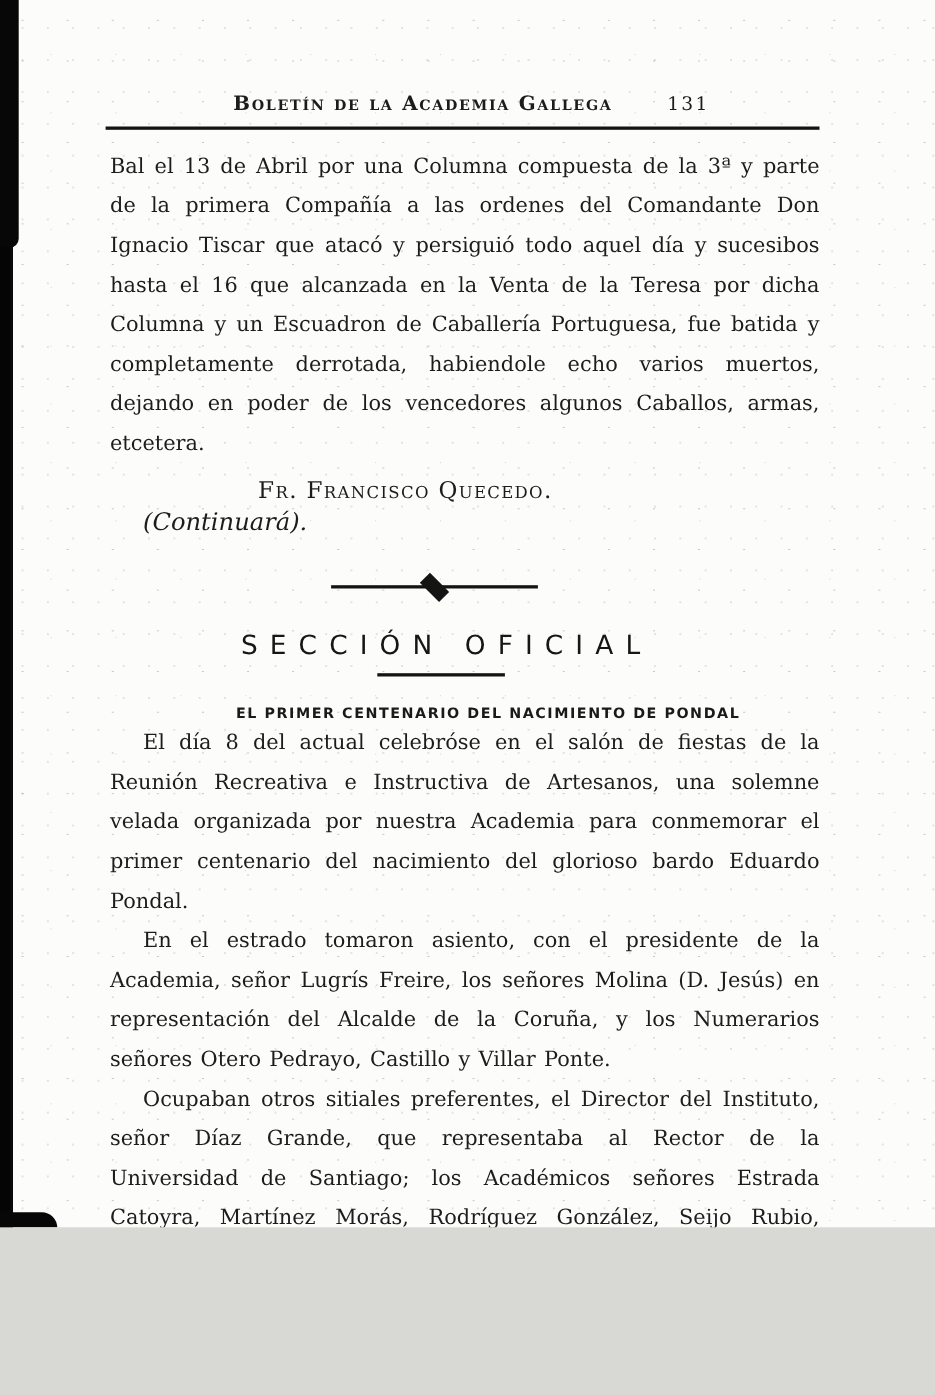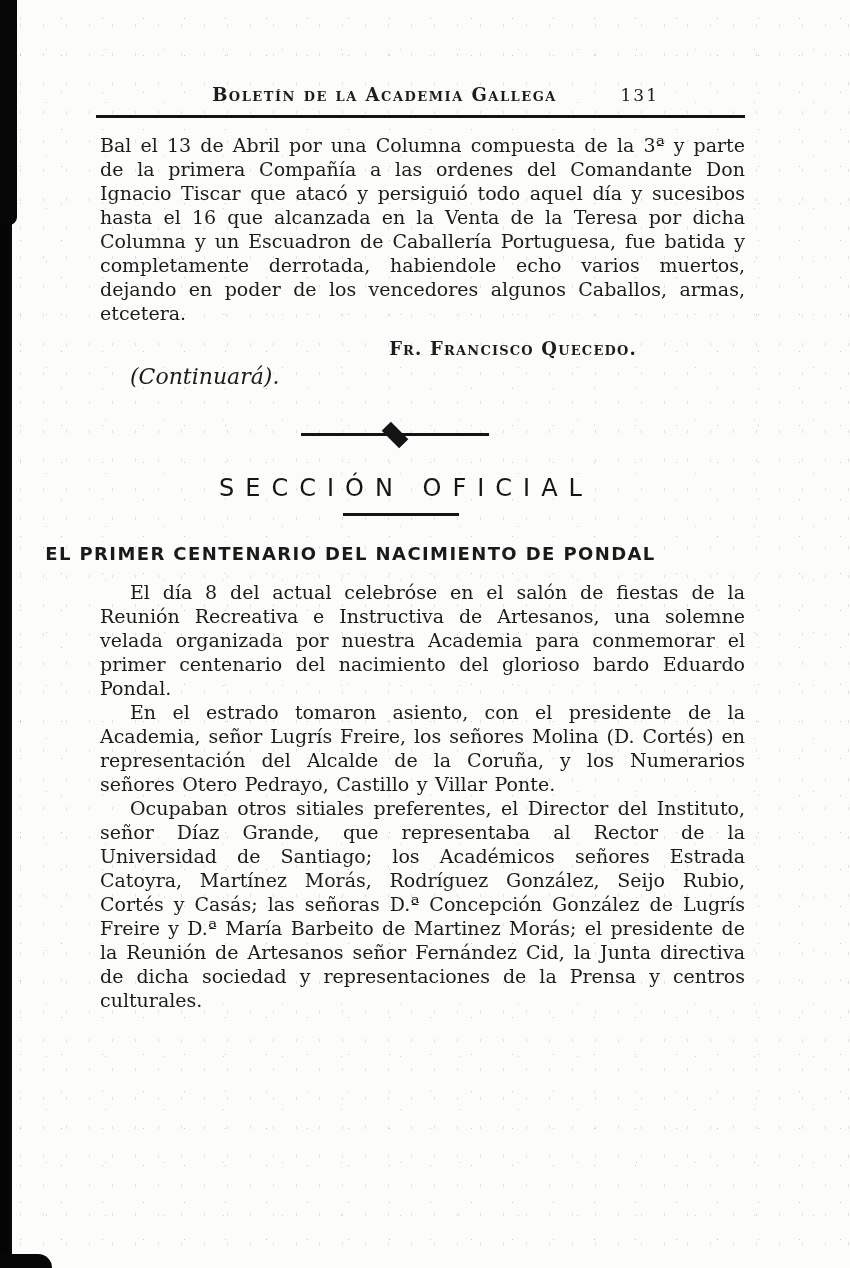--- a/index.html
+++ b/index.html
@@ -1,21 +1,21 @@
 <!DOCTYPE html>
 <html><head>
 <meta charset="utf-8">
 <style>
   html, body { margin: 0; padding: 0; background: #d8d8d4; }
   * { box-sizing: border-box; }
 
   .scan {
     position: relative;
     width: 850px;
-    height: 1268px;
+    height: 1116px;
     margin: 0 auto;
     background-color: #fcfcfa;
     
     background-image:
       radial-gradient(rgba(0,0,0,0.22) 0.7px, transparent 0.9px),
       radial-gradient(rgba(0,0,0,0.16) 0.7px, transparent 0.9px),
       radial-gradient(rgba(0,0,0,0.10) 0.8px, transparent 1px);
     background-size: 41px 37px, 59px 53px, 23px 29px;
     background-position: 0 0, 17px 23px, 9px 11px;
     overflow: hidden;
@@ -47,41 +47,41 @@
 
   .masthead { position: relative; height: 26px; }
   .masthead .journal-title {
     display: block; text-align: center;
     transform: translateX(-38px);
     font-variant: small-caps;
     font-weight: bold;
     font-size: 18px; letter-spacing: 1.5px;
   }
   .masthead .page-number {
-    position: absolute; right: 86px; top: 1px;
+    position: absolute; right: 100px; top: 1px;
     font-size: 17px; letter-spacing: 2px;
   }
   .header-rule {
     border: none; margin: 5px 0 0 -4px;
     height: 3px; background: #141414;
   }
 
   .body-par {
-    margin: 0; font-size: 19px; line-height: 24px;
+    margin: 0; font-size: 19px; line-height: 36px;
     text-align: justify; text-indent: 30px;
     word-spacing: 1.5px;
   }
   .body-par.no-indent { text-indent: 0; }
   .first-par { margin-top: 15px; }
 
   .signature {
     margin-top: 13px; padding-right: 108px;
-    text-align: right;
-    font-variant: small-caps; font-weight: bold;
-    font-size: 18px; letter-spacing: 1.2px;
+    text-align: center;
+    font-variant: small-caps; font-weight: normal;
+    font-size: 21px; letter-spacing: 1.2px;
   }
   .continuation {
     margin-top: 5px; padding-left: 30px;
     font-style: italic; font-size: 22px;
   }
 
   .ornament {
     position: relative;
     width: 188px; height: 3px; background: #141414;
     margin: 44px auto 0 auto; transform: translateX(-28px);
@@ -99,24 +99,24 @@
     font-weight: 500; font-size: 24px;
     letter-spacing: 11px; text-indent: 11px;
     color: #161616;
   }
   .section-title-rule {
     width: 116px; height: 3px; background: #141414;
     margin: 11px auto 0 auto; transform: translateX(-22px);
   }
 
   .section-subtitle {
-    margin: 27px 0 16px 0; text-align: center;
+    margin: 27px 0 0 0; text-align: right;
     transform: translateX(-72px);
     font-family: "DejaVu Sans", "Liberation Sans", sans-serif;
-    font-weight: bold; font-size: 18px;
+    font-weight: bold; font-size: 13px;
     letter-spacing: 1.4px; color: #1a1a1a;
   }
 
   .section-body { }
 </style>
 </head>
 <body>
 
 <div class="scan">
 
@@ -141,18 +141,18 @@
       <span class="diamond"></span>
     </div>
 
     <h1 class="section-title">SECCIÓN OFICIAL</h1>
     <div class="section-title-rule"></div>
 
     <h2 class="section-subtitle">EL PRIMER CENTENARIO DEL NACIMIENTO DE PONDAL</h2>
 
     <div class="section-body">
       <p class="body-par">El día 8 del actual celebróse en el salón de fiestas de la Reunión Recreativa e Instructiva de Artesanos, una solemne velada organizada por nuestra Academia para conmemorar el primer centenario del nacimiento del glorioso bardo Eduardo Pondal.</p>
-      <p class="body-par">En el estrado tomaron asiento, con el presidente de la Academia, señor Lugrís Freire, los señores Molina (D. Cortés) en representación del Alcalde de la Coruña, y los Numerarios señores Otero Pedrayo, Castillo y Villar Ponte.</p>
+      <p class="body-par">En el estrado tomaron asiento, con el presidente de la Academia, señor Lugrís Freire, los señores Molina (D. Jesús) en representación del Alcalde de la Coruña, y los Numerarios señores Otero Pedrayo, Castillo y Villar Ponte.</p>
       <p class="body-par">Ocupaban otros sitiales preferentes, el Director del Instituto, señor Díaz Grande, que representaba al Rector de la Universidad de Santiago; los Académicos señores Estrada Catoyra, Martínez Morás, Rodríguez González, Seijo Rubio, Cortés y Casás; las señoras D.ª Concepción González de Lugrís Freire y D.ª María Barbeito de Martinez Morás; el presidente de la Reunión de Artesanos señor Fernández Cid, la Junta directiva de dicha sociedad y representaciones de la Prensa y centros culturales.</p>
     </div>
 
   </div>
 </div>
 
 </body></html>

